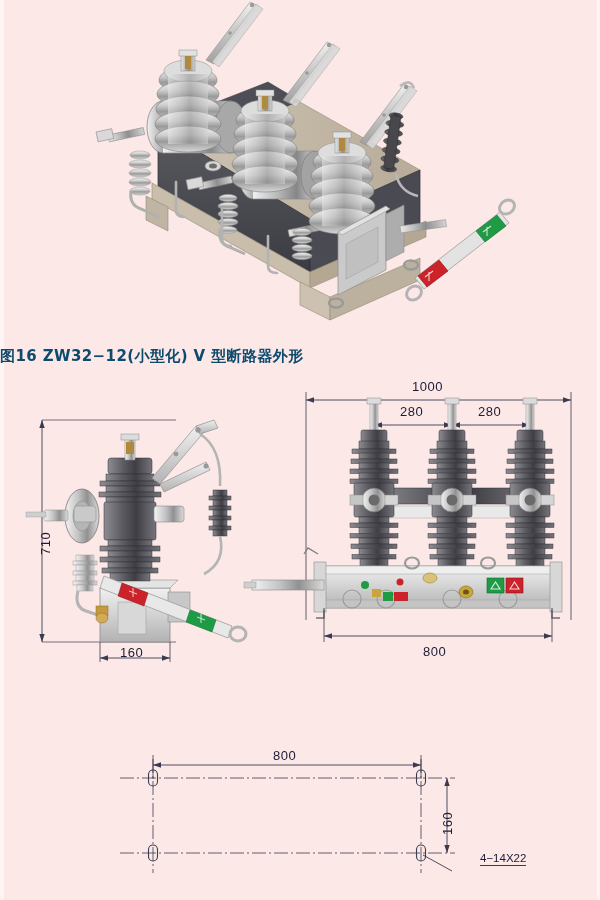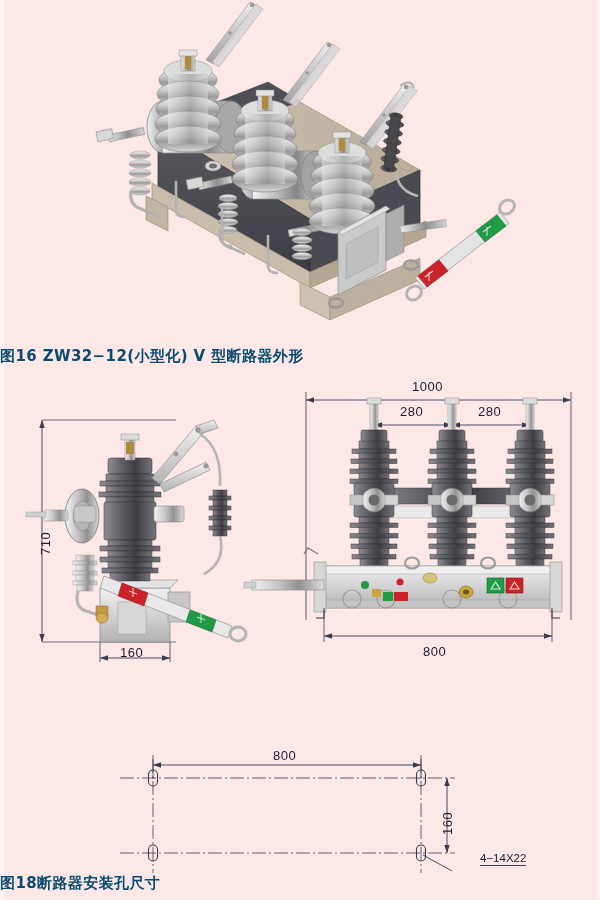--- a/index.html
+++ b/index.html
@@ -494,14 +494,13 @@
     <polygon points="447,108 444.3,100 449.7,100" fill="#3a3a50"></polygon>
 
     <line x1="423" y1="110" x2="452" y2="126" stroke="#3a3a50" stroke-width=".9"></line>
   </svg>
   </div>
 
   <div class="dim-txt" style="left:273px;top:748px;">800</div>
   <div class="dim-txt" style="left:440px;top:835px;transform:rotate(-90deg);transform-origin:left top;">160</div>
   <div class="lbl-hole" style="left:456px;top:852px;margin-left:24px;">4−14X22</div>
 
-  <div class="caption" style="top:874px;">图18断路器安装孔尺寸</div>
 </div>
 
 </body></html>

